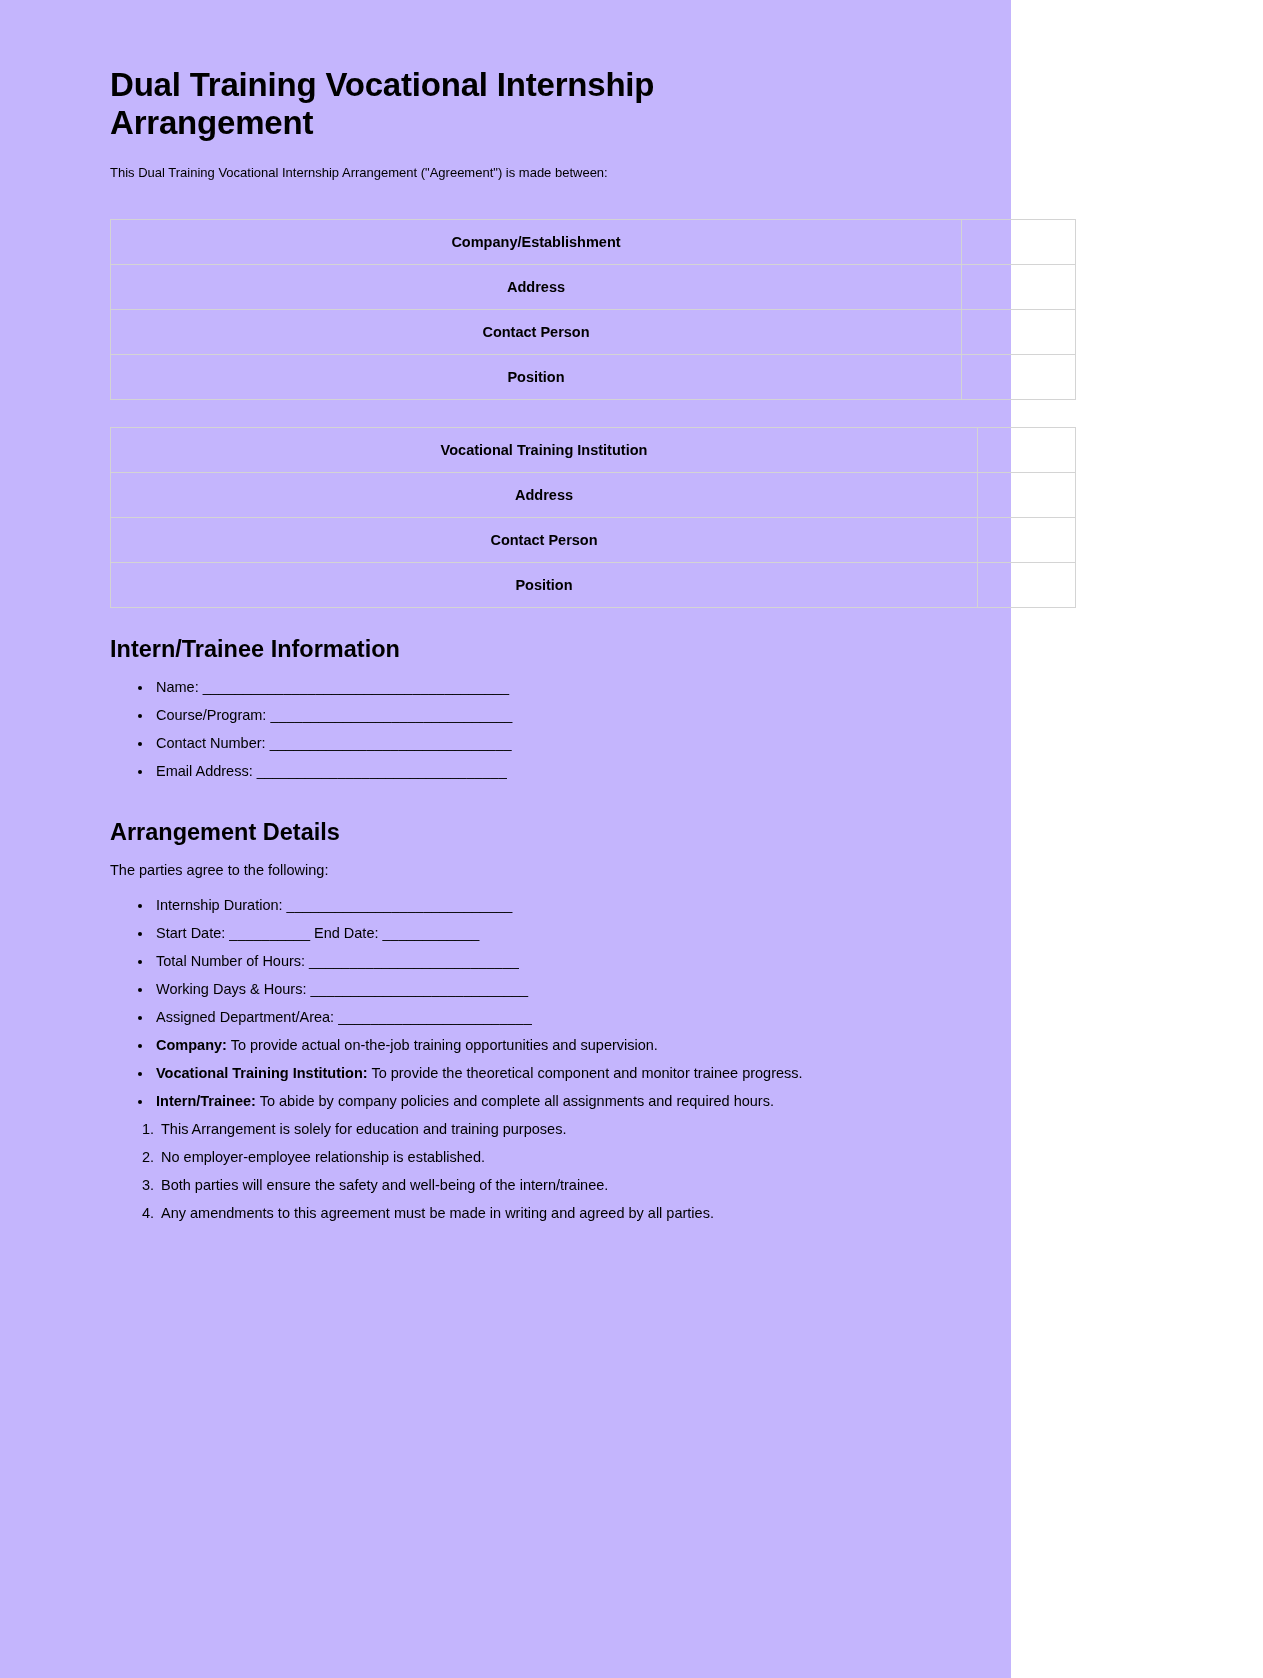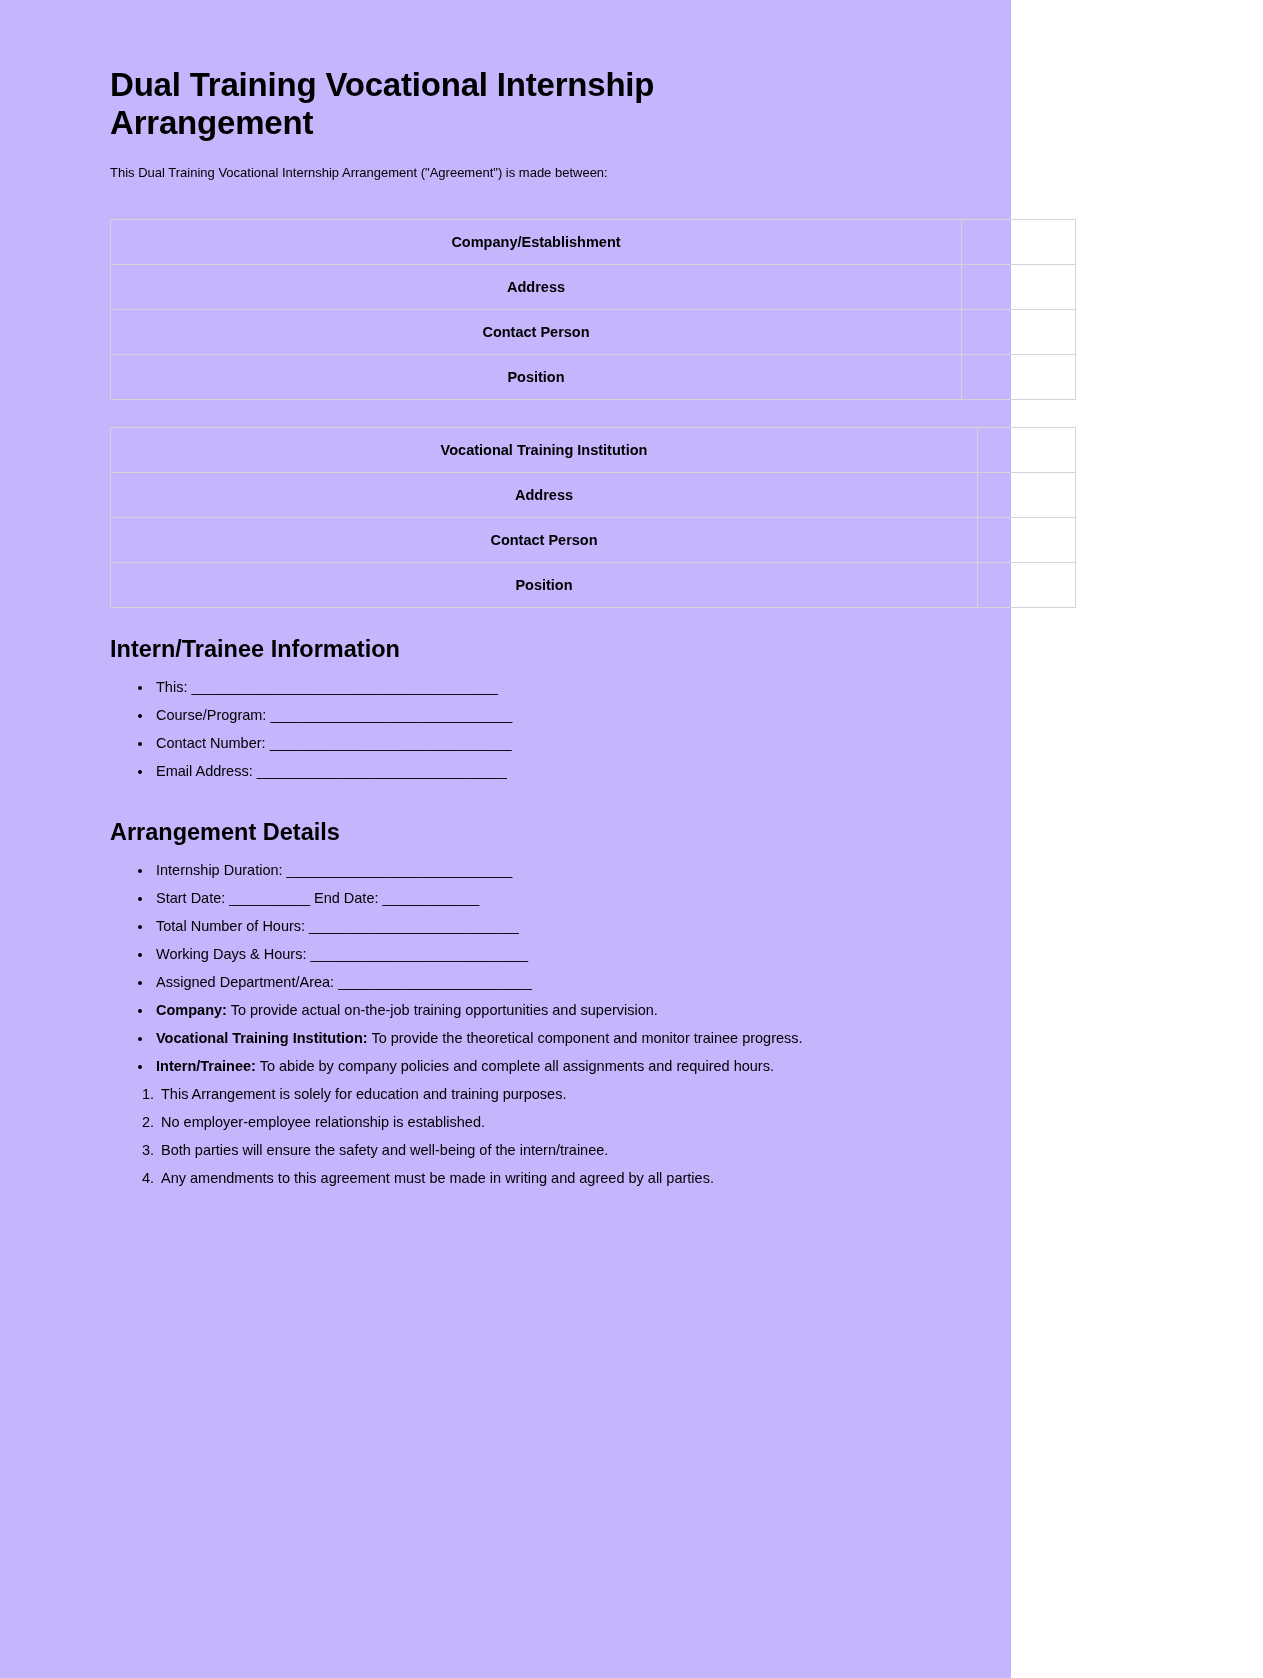--- a/index.html
+++ b/index.html
@@ -152,27 +152,28 @@
       </tr>
       <tr>
         <td class="label-cell">Position</td>
         <td class="value-cell"></td>
       </tr>
     </tbody>
   </table>
 
   <h2 class="section-title">Intern/Trainee Information</h2>
   <ul class="doc-list">
-    <li>This: ______________________________________</li>
+    <li>Name: ______________________________________</li>
     <li>Course/Program: ______________________________</li>
     <li>Contact Number: ______________________________</li>
     <li>Email Address: _______________________________</li>
   </ul>
 
   <h2 class="section-title">Arrangement Details</h2>
+  <p class="lead">The parties agree to the following:</p>
   <ul class="doc-list">
     <li>Internship Duration: ____________________________</li>
     <li>Start Date: __________ End Date: ____________</li>
     <li>Total Number of Hours: __________________________</li>
     <li>Working Days &amp; Hours: ___________________________</li>
     <li>Assigned Department/Area: ________________________</li>
   </ul>
 
   <ul class="doc-list">
     <li>

